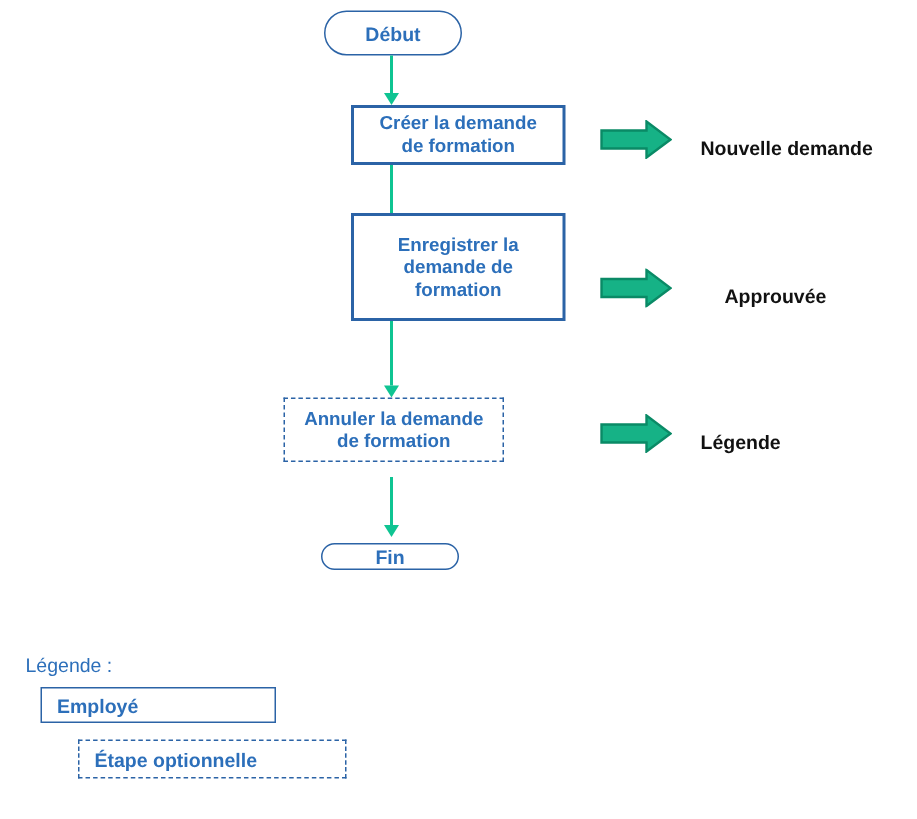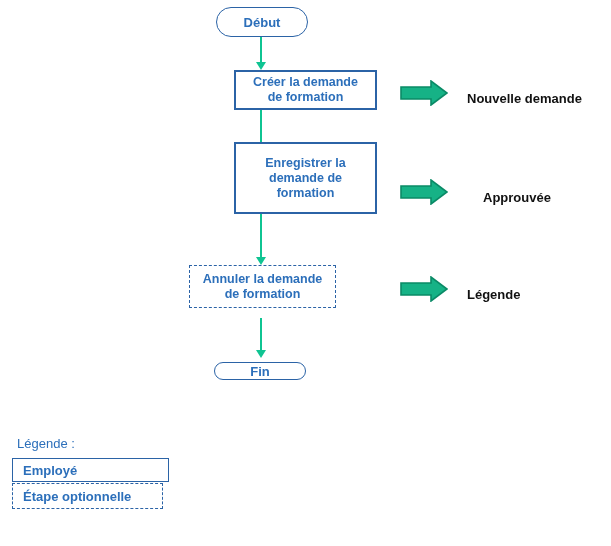--- a/index.html
+++ b/index.html
@@ -73,22 +73,22 @@
     box-sizing: border-box;
     left: 12px;
     display: flex;
     align-items: center;
     padding-left: 10px;
     color: var(--node-text-blue, #2c6fba);
     font-weight: bold;
     font-size: 13px;
     background: #ffffff;
   }
-  .legend-solid  { top: 458px; width: 157px; height: 24px; border: 1.5px solid var(--node-border-blue, #2b63a6); }
-  .legend-dashed { top: 483px; width: 151px; height: 26px; border: 1.6px dashed var(--node-border-blue, #2b63a6); }
+  .legend-solid  { top: 458px; width: 157px; height: 24px; border: 1.5px solid var(--node-border-blue, #2b63a6); margin-left: 15px; }
+  .legend-dashed { top: 493px; width: 179px; height: 26px; border: 1.6px dashed var(--node-border-blue, #2b63a6); margin-left: 40px; }
 </style>
 </head>
 <body>
 
 <div class="canvas">
 
   <div class="node stadium" style="left:216px; top:7px; width:92px; height:30px;">Début</div>
 
   <div class="connector" style="left:260px; top:37px; height:25px;"></div>
   <div class="arrowhead" style="left:256px; top:62px;"></div>

